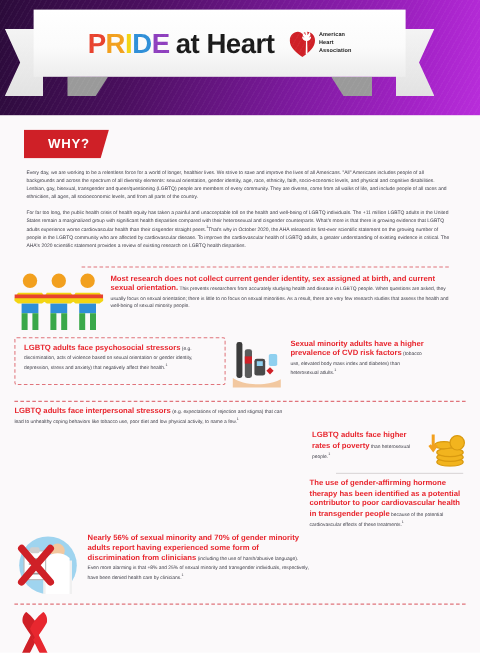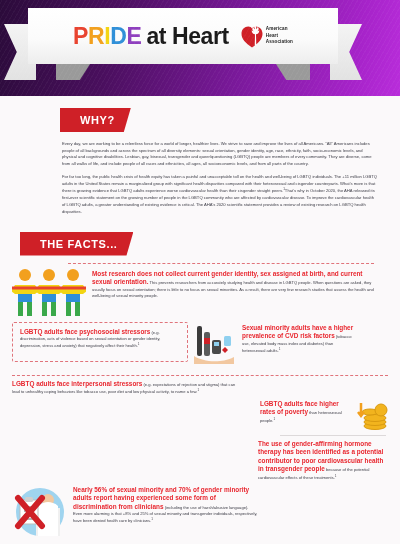--- a/index.html
+++ b/index.html
@@ -49,21 +49,21 @@
   .aha-heart { width:22px; height:24px; }
   .aha-text { font-size:4.6px; font-weight:bold; color:#1a1a1a; line-height:1.45; letter-spacing:.1px; }
 
   
   .sect-tag {
     display:inline-block; background:#cf2027; color:#fff;
     font-size:11px; font-weight:bold; letter-spacing:.6px;
     padding:6px 16px 6px 20px; margin-left:20px;
     clip-path: polygon(0 0, 100% 0, calc(100% - 7px) 100%, 0 100%);
   }
-  .why-wrap { padding-top:12px;margin-left:40px; }
+  .why-wrap { padding-top:12px; }
   .facts-wrap { padding-top:10px; }
 
   
   .why-body { padding: 9px 22px 0 22px; }
   .why-body p {
     font-size: 4.15px; line-height: 1.62; color: #3c3c46;
     text-align: left; margin-bottom: 6px;
   }
   .why-body p sup { font-size:3px; }
 
@@ -149,23 +149,20 @@
   </div>
 
   <div class="why-wrap">
     <div class="sect-tag">WHY?</div>
     <div class="why-body">
       <p>Every day, we are working to be a relentless force for a world of longer, healthier lives. We strive to save and improve the lives of all Americans. "All" Americans includes people of all backgrounds and across the spectrum of all diversity elements: sexual orientation, gender identity, age, race, ethnicity, faith, socio-economic levels, and physical and cognitive disabilities. Lesbian, gay, bisexual, transgender and queer/questioning (LGBTQ) people are members of every community. They are diverse, come from all walks of life, and include people of all races and ethnicities, all ages, all socioeconomic levels, and from all parts of the country.</p>
       <p><span>For far too long, the public health crisis of health equity has taken a painful and unacceptable toll on the health and well-being of LGBTQ individuals. The +11 million LGBTQ adults in the United States remain a marginalized group with significant health disparities compared with their heterosexual and cisgender counterparts. What's more is that there is growing evidence that LGBTQ adults experience worse cardiovascular health than their cisgender straight peers.</span><sup>1</sup><span>That's why in October 2020, the AHA released its first-ever scientific statement on the growing number of people in the LGBTQ community who are affected by cardiovascular disease. To improve the cardiovascular health of LGBTQ adults, a greater understanding of existing evidence is critical. The AHA's 2020 scientific statement provides a review of existing research on LGBTQ health disparities.</span></p>
     </div>
   </div>
 
-  <div class="facts-wrap">
-    <div class="sect-tag">THE FACTS...</div>
-  </div>
 
   <div class="facts">
 
     <div class="dashline-top"></div>
 
     <div class="fact1">
       <svg class="people" viewBox="0 0 74 52">
         <g>
           <circle cx="13" cy="9" r="6" fill="#f2a01e"></circle>
           <path d="M3 19h20l4 6-4 3H3l-4-3z" fill="#f3d513"></path>

